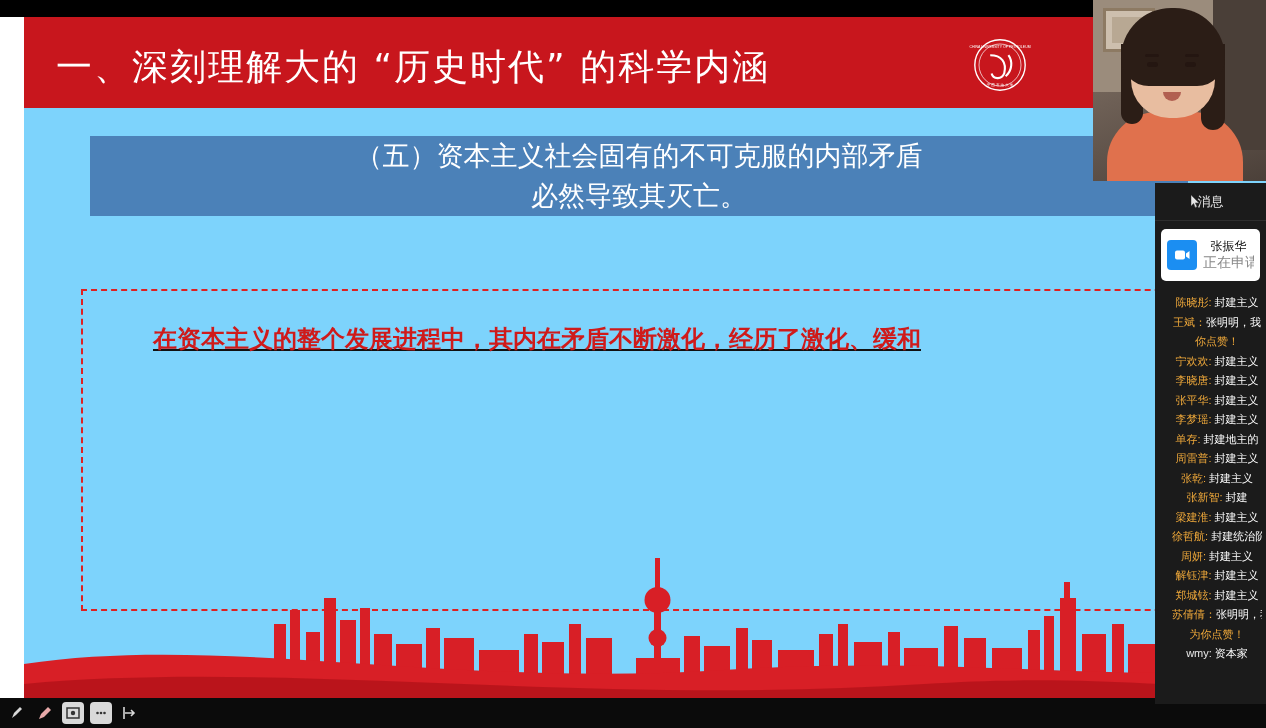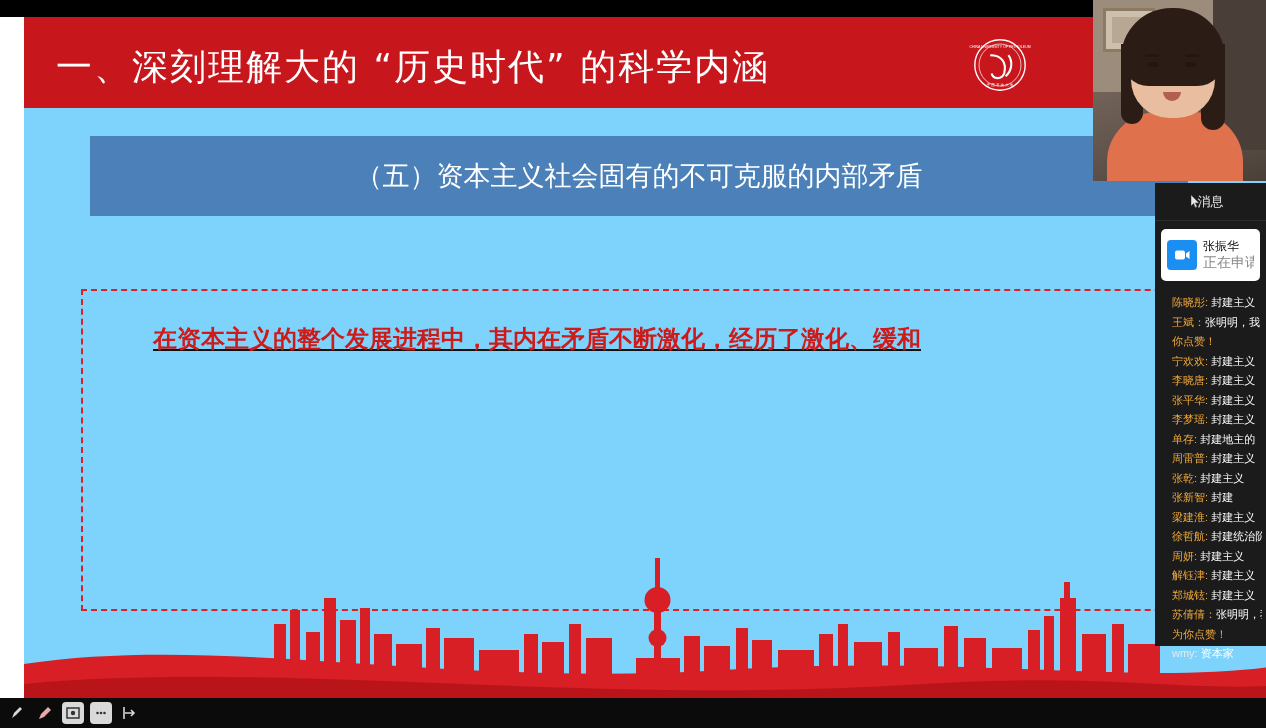--- a/index.html
+++ b/index.html
@@ -119,22 +119,22 @@
   .cam-brow.r { left:92px; }
   .cam-mouth { position: absolute; left: 70px; top: 92px; width: 18px; height: 9px; background: #b15f51; border-radius: 0 0 10px 10px; }
   .cam-body {
     position: absolute; left: 14px; top: 112px; width: 136px; height: 75px;
     background: #e0714d; border-radius: 50px 50px 0 0;
   }
   .cam-neck { position:absolute; left:66px; top:104px; width:32px; height:22px; background:#d8a98c; }
 
   
   .chat {
-    position: absolute; left: 1155px; top: 183px; width: 111px; height: 463px;
-    background: #1b1b1b; color: #ddd;
+    position: absolute; left: 1155px; top: 183px; width: 111px; height: 521px;
+    background: #1b1b1b; color: #ddd; text-align: center;
   }
   .chat-header {
     position: relative; height: 38px; border-bottom: 1px solid #2e2e2e;
     display: flex; align-items: center; justify-content: center;
   }
   .chat-header-title { font-size: 13px; color: #e6e6e6; }
   .chat-cursor { position: absolute; left: 36px; top: 12px; width: 10px; height: 14px; }
   .notif {
     position: relative; margin: 8px 6px 10px 6px; height: 52px;
     background: #ffffff; border-radius: 5px; display: flex; align-items: center;
@@ -173,20 +173,21 @@
         <circle cx="50" cy="40" r="30" fill="none" stroke="#ffffff" stroke-width="1"></circle>
         <path d="M36 26 C 52 26, 60 36, 56 52 C 52 62, 40 60, 38 52" fill="none" stroke="#ffffff" stroke-width="3"></path>
         <path d="M62 26 C 68 34, 68 48, 58 56" fill="none" stroke="#ffffff" stroke-width="3"></path>
         <text x="50" y="16" font-size="5" fill="#ffffff" text-anchor="middle" font-family="'Liberation Sans',sans-serif">CHINA UNIVERSITY OF PETROLEUM</text>
         <text x="50" y="70" font-size="5" fill="#ffffff" text-anchor="middle" font-family="'DejaVu Sans',sans-serif">中 国 石 油 大 学</text>
       </svg>
     </div>
 
     <div class="subheader">
       <div class="subheader-line">（五）资本主义社会固有的不可克服的内部矛盾</div>
+      <div class="subheader-line">必然导致其灭亡。</div>
     </div>
 
     <div class="dashed-box">
       <div class="para p1">
         <span class="indent"></span><span class="bold-red">在资本主义的整个发展进程中，其内在矛盾不断激化，经历了激化、缓和</span><br>
       </div>
     </div>
 
     <div class="skyline-wrap">
       <svg width="1266" height="160" viewBox="0 0 1266 160" preserveAspectRatio="none">

